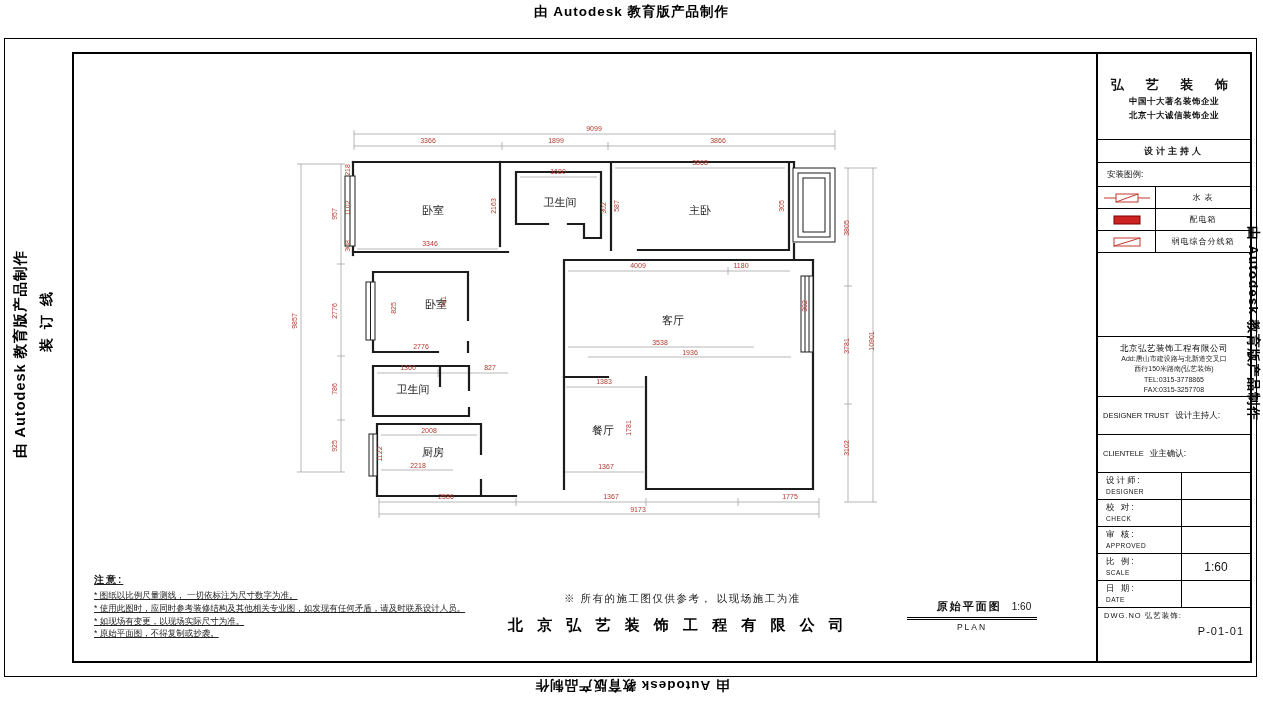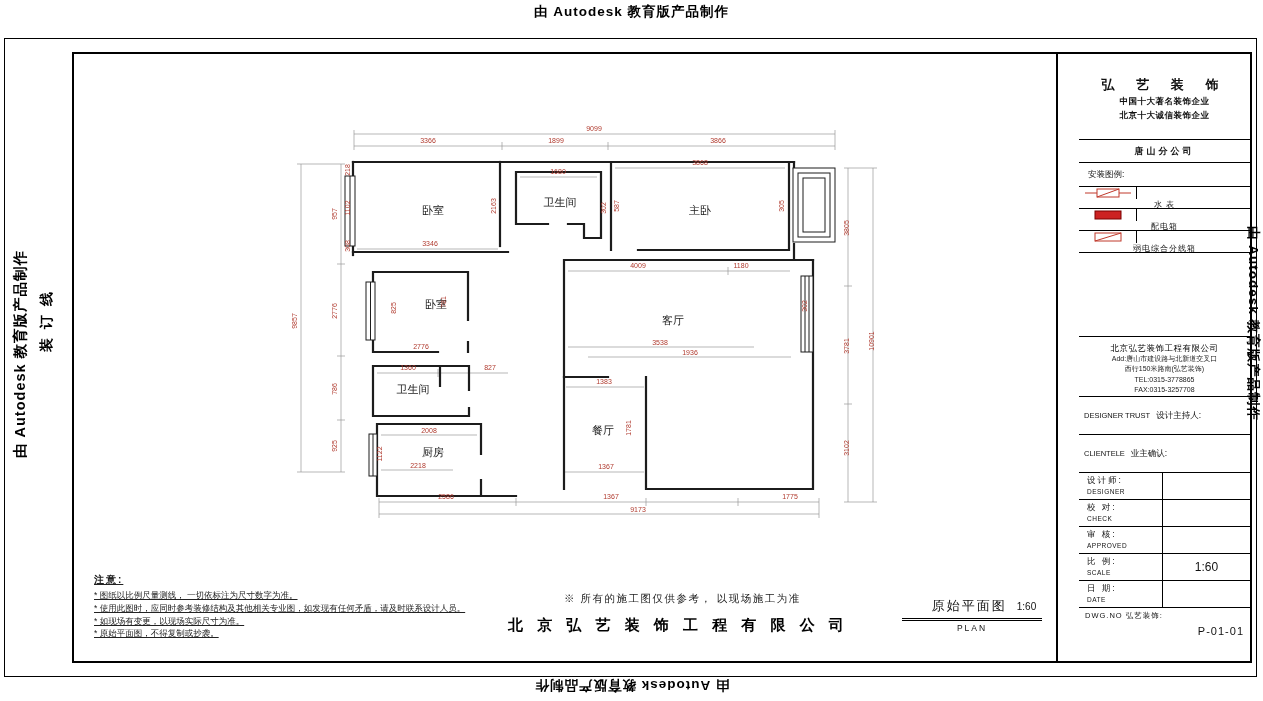--- a/index.html
+++ b/index.html
@@ -23,33 +23,33 @@
   .win{stroke:#1c1c1c;stroke-width:1;fill:#fff;}
   .dimline{stroke:#9a9a9a;stroke-width:0.7;fill:none;}
   
   #notes{position:absolute;left:20px;top:518px;width:450px;font-size:8.5px;line-height:1.5;color:#222;text-decoration:underline;}
   #notes .notes-title{font-size:10px;font-weight:bold;letter-spacing:2px;margin-bottom:2px;}
   
   #disclaimer{position:absolute;left:490px;top:538px;font-size:10.5px;letter-spacing:1.5px;color:#222;}
   #company-line{position:absolute;left:434px;top:562px;font-size:15px;font-weight:bold;letter-spacing:5px;color:#000;}
   #drawing-title{position:absolute;left:812px;top:542px;width:172px;text-align:center;}
   #drawing-title .dt-main{display:inline-flex;align-items:baseline;gap:10px;border-bottom:3px double #000;padding:0 6px 3px 6px;}
-  #drawing-title .dt-cn{font-size:13px;font-weight:normal;letter-spacing:2px;margin-left:24px;}
+  #drawing-title .dt-cn{font-size:11px;font-weight:bold;letter-spacing:2px;margin-left:24px;}
   #drawing-title .dt-scale{font-size:10px;}
   #drawing-title .dt-en{font-size:8.5px;letter-spacing:2px;margin-top:2px;}
   
-  #title-block{position:absolute;right:0;top:0;width:194px;height:100%;border-left:2px solid #000;
-       box-sizing:border-box;display:flex;flex-direction:column;background:#fff;padding-left:21px;}
+  #title-block{position:absolute;right:0;top:0;width:154px;height:100%;border-left:2px solid #000;
+       box-sizing:border-box;display:flex;flex-direction:column;background:#fff;}
   .tb-row-b{border-bottom:1px solid #000;box-sizing:border-box;}
   #tb-brand-box{height:86px;text-align:center;}
   #tb-brand{margin-top:22px;font-size:13px;font-weight:bold;letter-spacing:9px;}
   .tb-tagline{font-size:8.5px;font-weight:bold;line-height:1.5;letter-spacing:0.5px;margin-top:1px;}
   #tb-branch{height:23px;display:flex;align-items:center;justify-content:center;font-size:9px;font-weight:bold;letter-spacing:3px;}
   #tb-legend-title{height:24px;display:flex;align-items:center;padding-left:9px;font-size:8.5px;}
-  .tb-legend-row{height:22px;display:flex;align-items:stretch;flex-direction:column;}
+  .tb-legend-row{height:22px;display:flex;align-items:stretch;}
   .tb-legend-sym{width:58px;border-right:1px solid #000;display:flex;align-items:center;justify-content:center;box-sizing:border-box;}
   .tb-legend-lab{flex:1;display:flex;align-items:center;justify-content:center;font-size:8px;letter-spacing:1px;}
   #tb-spacer{height:84px;}
   #tb-company{height:60px;text-align:center;padding-top:5px;font-size:7px;line-height:1.45;color:#222;}
   #tb-company .tb-co-name{font-size:8.5px;color:#000;letter-spacing:0.5px;}
   .tb-sign{height:38px;padding:3px 5px;box-sizing:border-box;font-size:7.5px;display:flex;gap:6px;align-items:center;}
   .tb-sign .cn{font-size:8.5px;}
   .tb-row{height:27px;display:flex;align-items:stretch;}
   .tb-cell-label{width:84px;border-right:1px solid #000;box-sizing:border-box;padding:2px 0 0 8px;}
   .tb-cell-label .cn{font-size:8.5px;letter-spacing:2px;display:block;}
@@ -188,21 +188,21 @@
     </div>
     <div class="dt-en">PLAN</div>
   </div>
 
   <div id="title-block">
     <div id="tb-brand-box" class="tb-row-b">
       <div id="tb-brand">弘 艺 装 饰</div>
       <div class="tb-tagline">中国十大著名装饰企业</div>
       <div class="tb-tagline">北京十大诚信装饰企业</div>
     </div>
-    <div id="tb-branch" class="tb-row-b">唐山分公司</div>
+    <div id="tb-branch" class="tb-row-b">设计主持人</div>
     <div id="tb-legend-title" class="tb-row-b">安装图例:</div>
 
     <div class="tb-legend-row tb-row-b">
       <div class="tb-legend-sym">
         <svg width="50" height="12" viewBox="0 0 50 12">
           <line x1="2" y1="6" x2="48" y2="6" stroke="#c0392b" stroke-width="1"></line>
           <rect x="14" y="2" width="22" height="8" fill="#fff" stroke="#c0392b" stroke-width="1"></rect>
           <line x1="14" y1="10" x2="36" y2="2" stroke="#c0392b" stroke-width="1"></line>
         </svg>
       </div>

